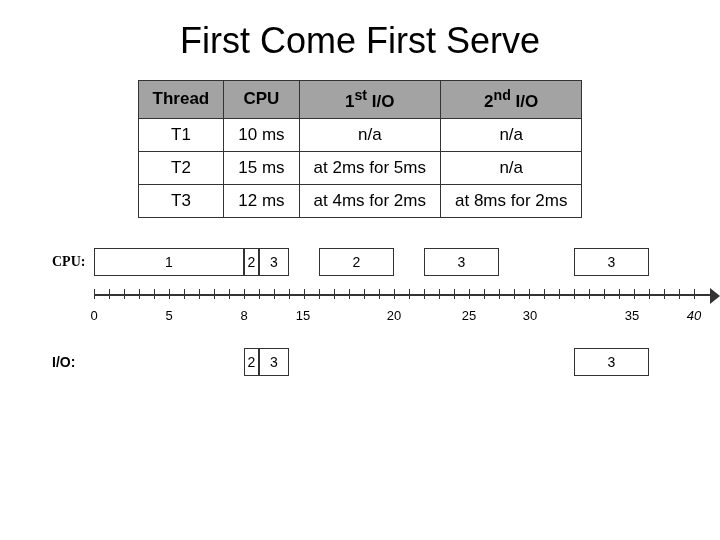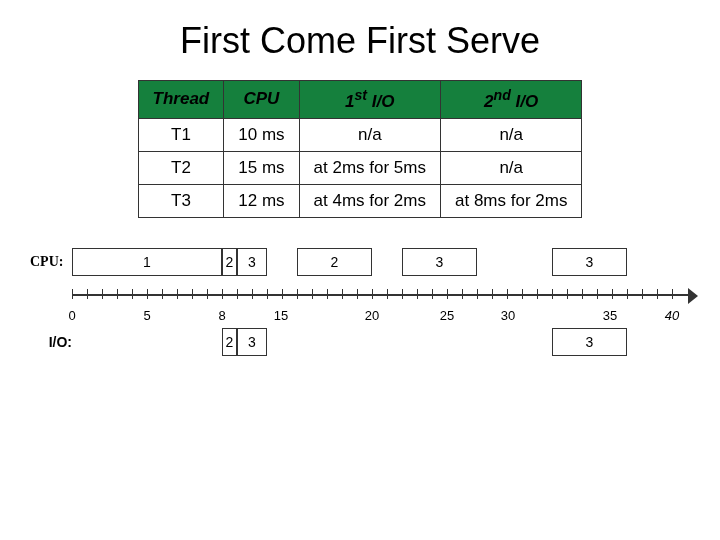--- a/index.html
+++ b/index.html
@@ -6,21 +6,21 @@
     body {
       width: 720px;
       height: 540px;
       background: #fff;
       font-family: Arial, Helvetica, sans-serif;
       overflow: hidden;
     }
     .page {
       width: 720px;
       height: 540px;
-      padding: 20px 30px;
+      padding: 20px 52px;
       display: flex;
       flex-direction: column;
       align-items: flex-start;
     }
     .title {
       font-size: 36px;
       font-weight: normal;
       margin-bottom: 18px;
       align-self: center;
     }
@@ -30,23 +30,22 @@
       font-size: 17px;
       margin-bottom: 30px;
       align-self: center;
     }
     .schedule-table th, .schedule-table td {
       border: 1px solid #333;
       padding: 6px 14px;
       text-align: center;
     }
     .schedule-table th {
-      background: #15803d;
+      background: #a3a3a3;
       font-weight: bold;
-      font-style: italic;
     }
     .cpu-row {
       display: flex;
       align-items: center;
       margin-bottom: 10px;
       font-size: 14px;
     }
     .cpu-label {
       font-size: 14px;
       font-weight: bold;
@@ -113,22 +112,21 @@
     }
     .axis-label {
       position: absolute;
       font-size: 13px;
       transform: translateX(-50%);
       top: 0;
     }
     .io-row {
       display: flex;
       align-items: center;
-      margin-top: 0;
-      text-align: right;
+      margin-top: 20px;
     }
     .io-label {
       font-size: 14px;
       font-weight: bold;
       width: 42px;
       flex-shrink: 0;
     }
     .io-blocks-container {
       position: relative;
       width: 620px;

